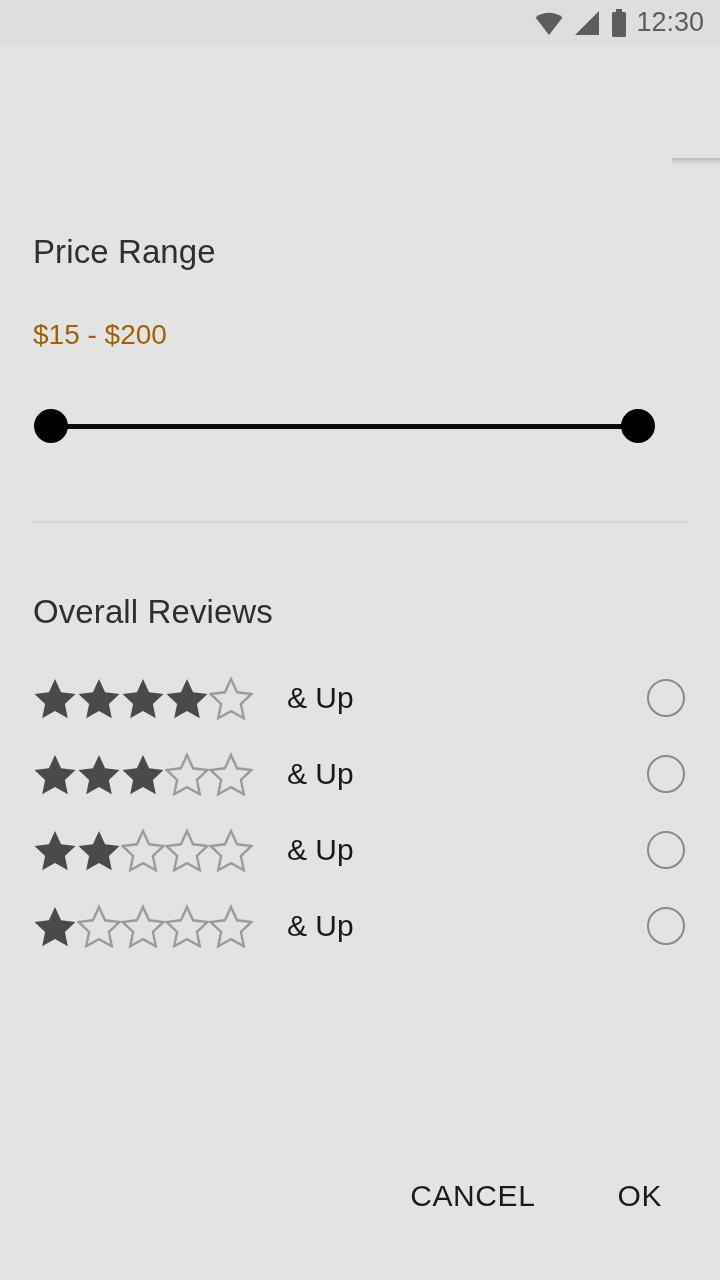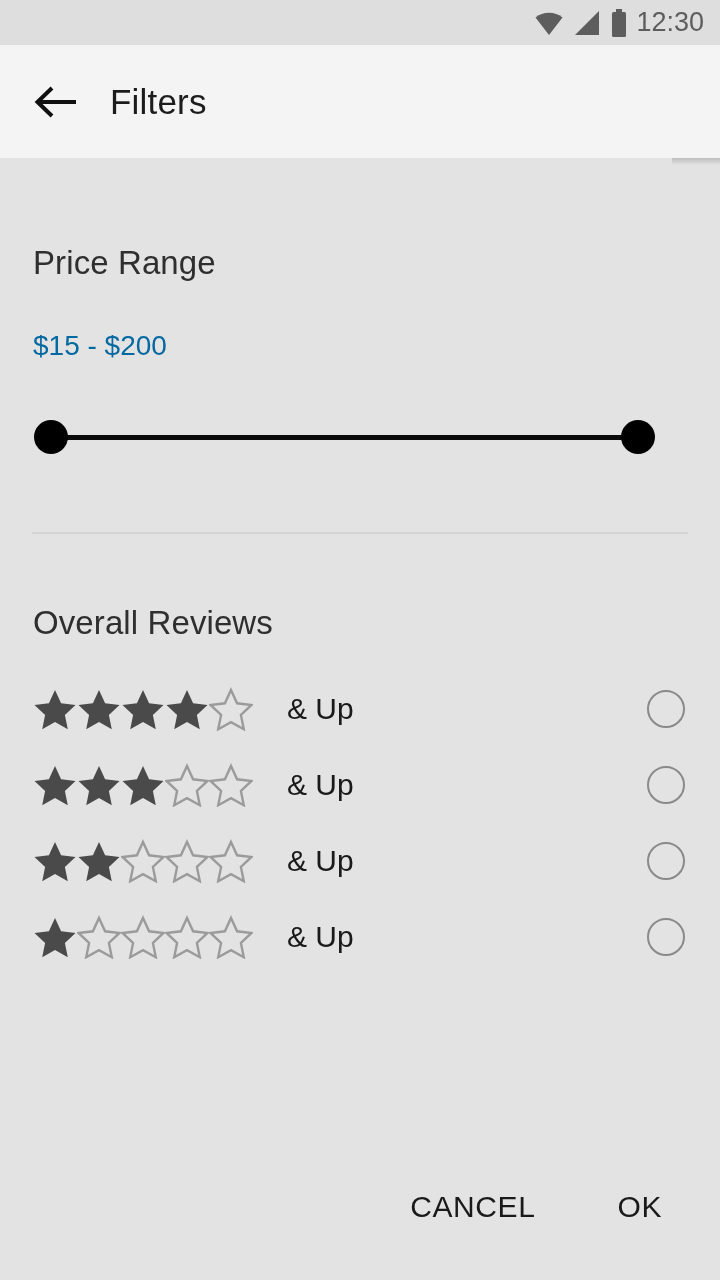--- a/index.html
+++ b/index.html
@@ -76,42 +76,42 @@
   .app-bar-title {
     margin-left: 18px;
     font-size: 35px;
     color: #1c1c1c;
     letter-spacing: 0.2px;
   }
 
   
   .content {
     position: absolute;
-    left: 0; top: 158px;
+    left: 0; top: 147px;
     width: 672px;
     height: 1122px;
     background: #e3e3e3;
   }
 
   .section-title {
     position: absolute;
     left: 33px;
     font-size: 33px;
     color: #2f2f2f;
     letter-spacing: 0.1px;
   }
   #price-title { top: 86px; }
   #reviews-title { top: 446px; }
 
   .price-value {
     position: absolute;
     left: 33px;
     top: 172px;
     font-size: 28px;
-    color: #0369a1;
+    color: #a16207;
   }
 
   
   .slider {
     position: absolute;
     left: 0;
     top: 255px;
     width: 720px;
     height: 50px;
   }
@@ -220,28 +220,20 @@
         <path d="M26 1 L26 25 L2 25 Z" fill="#5d5d5d"></path>
       </svg>
       <svg class="status-icon" width="18" height="28" viewBox="0 0 18 28">
         <rect x="6" y="0" width="6" height="3" fill="#5d5d5d"></rect>
         <rect x="2" y="3" width="14" height="25" rx="1.5" fill="#5d5d5d"></rect>
       </svg>
     </div>
     <div class="status-time">12:30</div>
   </div>
 
-  <div class="app-bar">
-    <div class="back-button">
-      <svg width="44" height="40" viewBox="0 0 44 40">
-        <path d="M42 20 L4 20 M18 6 L3.5 20 L18 34" stroke="#101010" stroke-width="4" fill="none" stroke-linecap="butt" stroke-linejoin="miter"></path>
-      </svg>
-    </div>
-    <div class="app-bar-title">Filters</div>
-  </div>
   <div class="app-bar-shadow"></div>
 
   <div class="content">
 
     <div class="section-title" id="price-title">Price Range</div>
 
     <div class="price-value">$15 - $200</div>
 
     <div class="slider">
       <div class="slider-track"></div>

